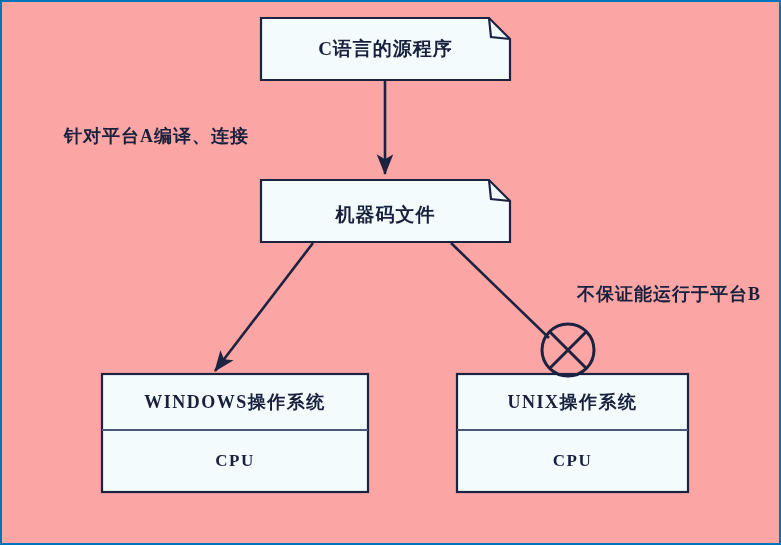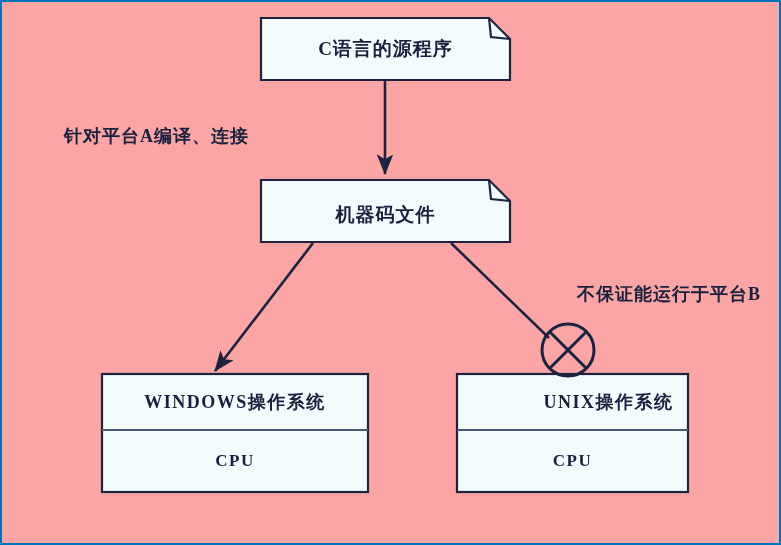--- a/index.html
+++ b/index.html
@@ -124,21 +124,21 @@
   </svg>
 
   <div class="node-label doc-title" style="left:259px; top:16px; width:249px; height:62px;">C语言的源程序</div>
 
   <div class="node-label doc-title" style="left:259px; top:178px; width:249px; height:70px;">机器码文件</div>
 
   <div class="node-label platform-os" style="left:100px; top:372px; width:266px; height:56px;">WINDOWS操作系统</div>
 
   <div class="node-label platform-cpu" style="left:100px; top:428px; width:266px; height:62px;">CPU</div>
 
-  <div class="node-label platform-os" style="left:455px; top:372px; width:231px; height:56px;padding-left:36px;">UNIX操作系统</div>
+  <div class="node-label platform-os" style="left:455px; top:372px; width:231px; height:56px;">UNIX操作系统</div>
 
   <div class="node-label platform-cpu" style="left:455px; top:428px; width:231px; height:62px;">CPU</div>
 
   <div class="edge-note" style="left:62px; top:122px;">针对平台A编译、连接</div>
 
 
   <div class="edge-note" style="left:528px; top:280px;margin-left:47px;">不保证能运行于平台B</div>
 
 
 </div>

